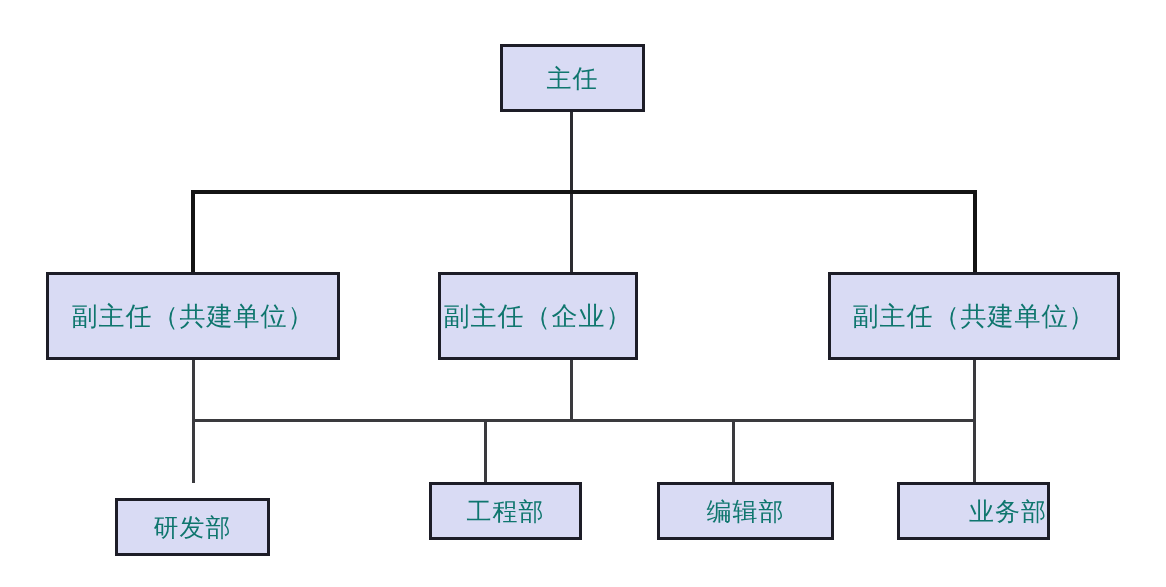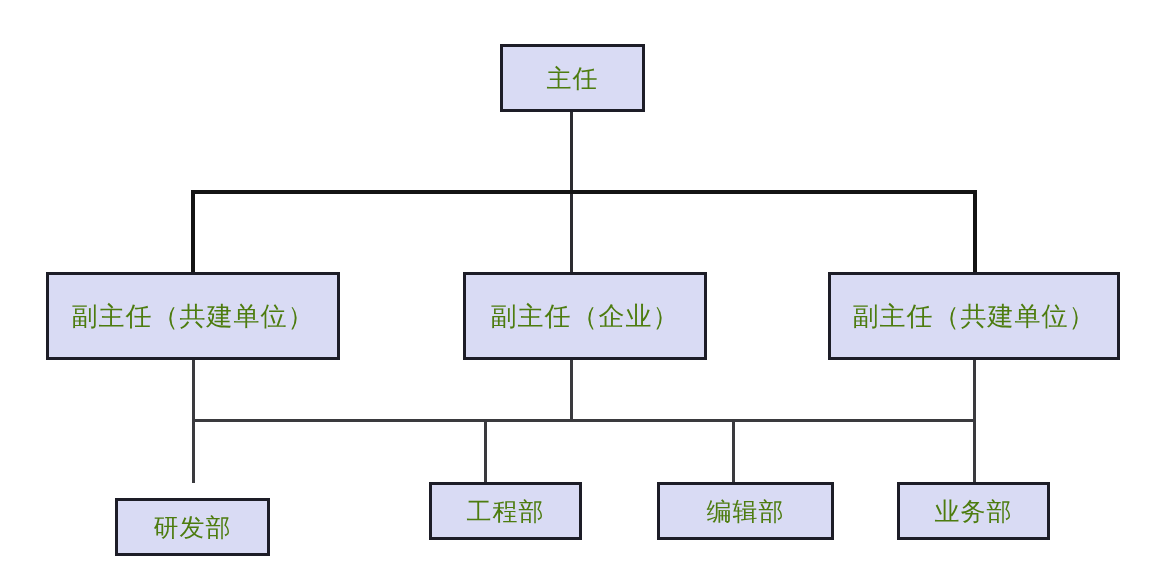--- a/index.html
+++ b/index.html
@@ -16,35 +16,35 @@
     overflow: hidden;
   }
   .node {
     position: absolute;
     box-sizing: border-box;
     background: #d9dbf4;
     border: 3px solid #1d1d27;
     display: flex;
     align-items: center;
     justify-content: center;
-    color: #4d7c0f;
+    color: #0f766e;
     font-size: 25px;
     font-weight: 500;
     letter-spacing: 1px;
     white-space: nowrap;
     text-align: center;
   }
   .node.lv1 { left: 500px; top: 44px;  width: 145px; height: 68px; }
   .node.dl  { left: 46px;  top: 272px; width: 294px; height: 88px; font-size: 26px; }
-  .node.dc  { left: 463px; top: 272px; width: 244px; height: 88px; font-size: 26px; }
+  .node.dc  { left: 438px; top: 272px; width: 200px; height: 88px; font-size: 26px; }
   .node.dr  { left: 828px; top: 272px; width: 292px; height: 88px; font-size: 26px; }
   .node.b1  { left: 115px; top: 482px; width: 155px; height: 58px; margin-top: 16px; }
   .node.b2  { left: 409px; top: 482px; width: 153px; height: 58px; margin-left: 20px; }
   .node.b3  { left: 657px; top: 482px; width: 177px; height: 58px; }
-  .node.b4  { left: 897px; top: 482px; width: 153px; height: 58px; }
+  .node.b4  { left: 897px; top: 482px; width: 153px; height: 58px; justify-content: flex-end; }
 
   .line {
     position: absolute;
     background: #3a3a3e;
   }
   .line.primary { background: #141414; }
   
   .stem-top   { left: 570px; top: 112px; width: 3px;  height: 160px; background: #2c2c31; }
   .bar-1      { left: 191px; top: 190px; width: 786px; height: 4px; }
   .drop-l1    { left: 191px; top: 190px; width: 4px;  height: 84px; }

